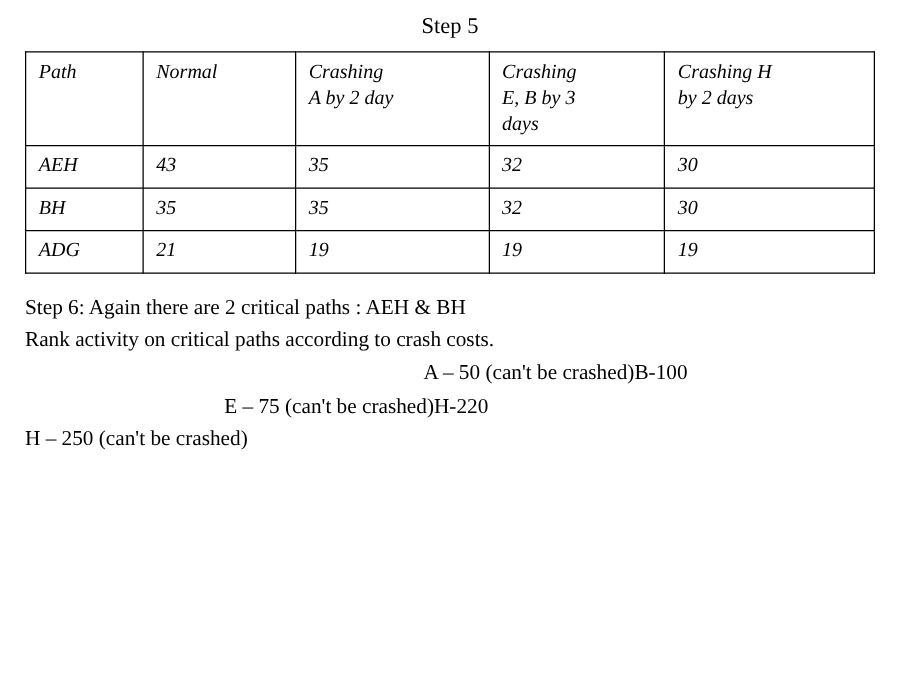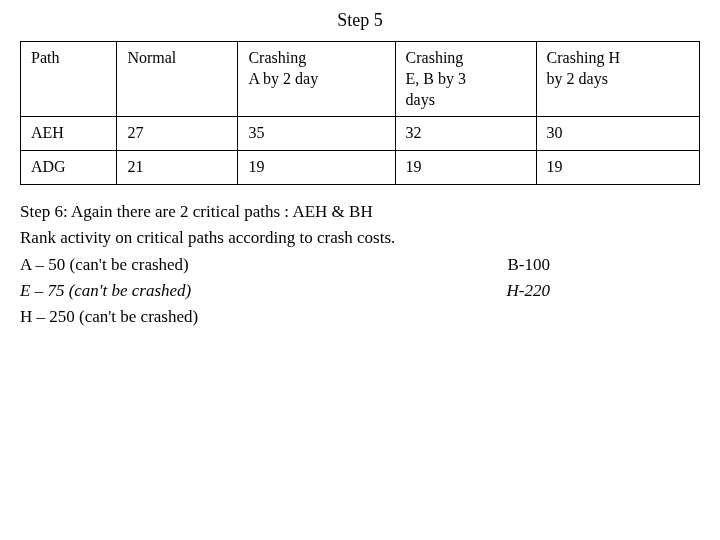--- a/index.html
+++ b/index.html
@@ -17,20 +17,21 @@
     h1 {
       font-size: 18px;
       font-weight: normal;
       margin-bottom: 10px;
       text-align: center;
     }
     table {
       border-collapse: collapse;
       width: 680px;
       margin-bottom: 14px;
+      font-style: italic;
     }
     table td, table th {
       border: 1px solid #000;
       padding: 6px 10px;
       vertical-align: top;
       font-size: 16px;
       line-height: 1.3;
     }
     .header-row td {
       font-weight: normal;
@@ -59,40 +60,47 @@
       <td style="white-space:pre-line;">Crashing
 E, B by 3
 days</td>
       <td style="white-space:pre-line;">Crashing H
 by 2 days</td>
     </tr>
   </thead>
   <tbody>
     <tr class="data-row">
       <td>AEH</td>
-      <td>27</td>
+      <td>43</td>
+      <td>35</td>
+      <td>32</td>
+      <td>30</td>
+    </tr>
+    <tr class="data-row">
+      <td>BH</td>
+      <td>35</td>
       <td>35</td>
       <td>32</td>
       <td>30</td>
     </tr>
     <tr class="data-row">
       <td>ADG</td>
       <td>21</td>
       <td>19</td>
       <td>19</td>
       <td>19</td>
     </tr>
   </tbody>
 </table>
 
 <div class="info-section">
   <div>Step 6: Again there are 2 critical paths : AEH &amp; BH</div>
   <div>Rank activity on critical paths according to crash costs.</div>
-  <div style="display:flex; justify-content: space-between; padding-right: 150px;">
+  <div style="display:flex; justify-content: flex-end; padding-right: 150px;">
     <span>A – 50  (can't be crashed)</span>
     <span>B-100</span>
   </div>
-  <div style="display:flex; justify-content: space-between; padding-right: 150px; font-style: italic;">
+  <div style="display:flex; justify-content: center; padding-right: 150px;">
     <span>E – 75  (can't be crashed)</span>
     <span>H-220</span>
   </div>
   <div>H – 250 (can't be crashed)</div>
 </div>
 
 </body></html>

